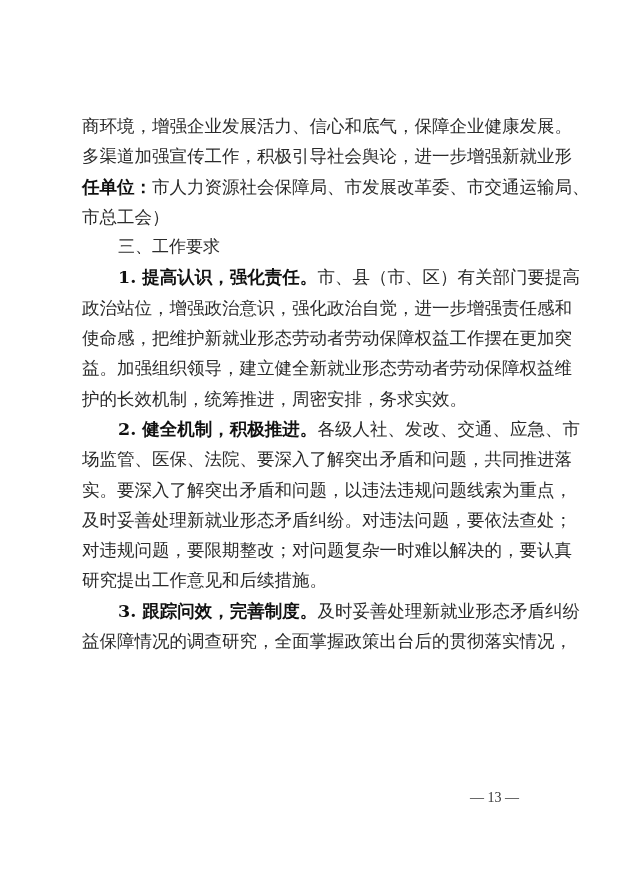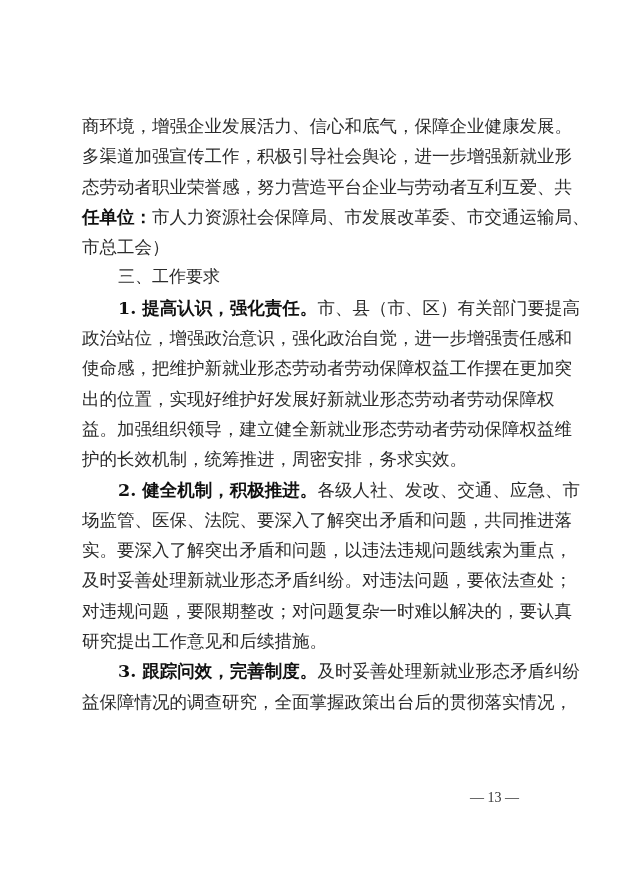--- a/index.html
+++ b/index.html
@@ -63,34 +63,32 @@
     }
   </style>
 </head>
 <body>
 
 <div class="page">
   <div class="content">
 
     <div class="line">商环境，增强企业发展活力、信心和底气，保障企业健康发展。</div>
     <div class="line">多渠道加强宣传工作，积极引导社会舆论，进一步增强新就业形</div>
-    <div class="line">态劳动者职业荣誉感，努力营造平台企业与劳动者互利互爱、共</div>
     <div class="line">
       <span class="bold">任单位：</span><span>市人力资源社会保障局、市发展改革委、市交通运输局、</span>
     </div>
     <div class="line last">市总工会）</div>
 
     <div class="line last indent heading">三、工作要求</div>
 
     <div class="line indent">
       <span class="bold">1. 提高认识，强化责任。</span><span>市、县（市、区）有关部门要提高</span>
     </div>
     <div class="line">政治站位，增强政治意识，强化政治自觉，进一步增强责任感和</div>
     <div class="line">使命感，把维护新就业形态劳动者劳动保障权益工作摆在更加突</div>
-    <div class="line">出的位置，实现好维护好发展好新就业形态劳动者劳动保障权</div>
     <div class="line">益。加强组织领导，建立健全新就业形态劳动者劳动保障权益维</div>
     <div class="line last">护的长效机制，统筹推进，周密安排，务求实效。</div>
 
     <div class="line indent">
       <span class="bold">2. 健全机制，积极推进。</span><span>各级人社、发改、交通、应急、市</span>
     </div>
     <div class="line">场监管、医保、法院、要深入了解突出矛盾和问题，共同推进落</div>
     <div class="line">实。要深入了解突出矛盾和问题，以违法违规问题线索为重点，</div>
     <div class="line">及时妥善处理新就业形态矛盾纠纷。对违法问题，要依法查处；</div>
     <div class="line">对违规问题，要限期整改；对问题复杂一时难以解决的，要认真</div>

